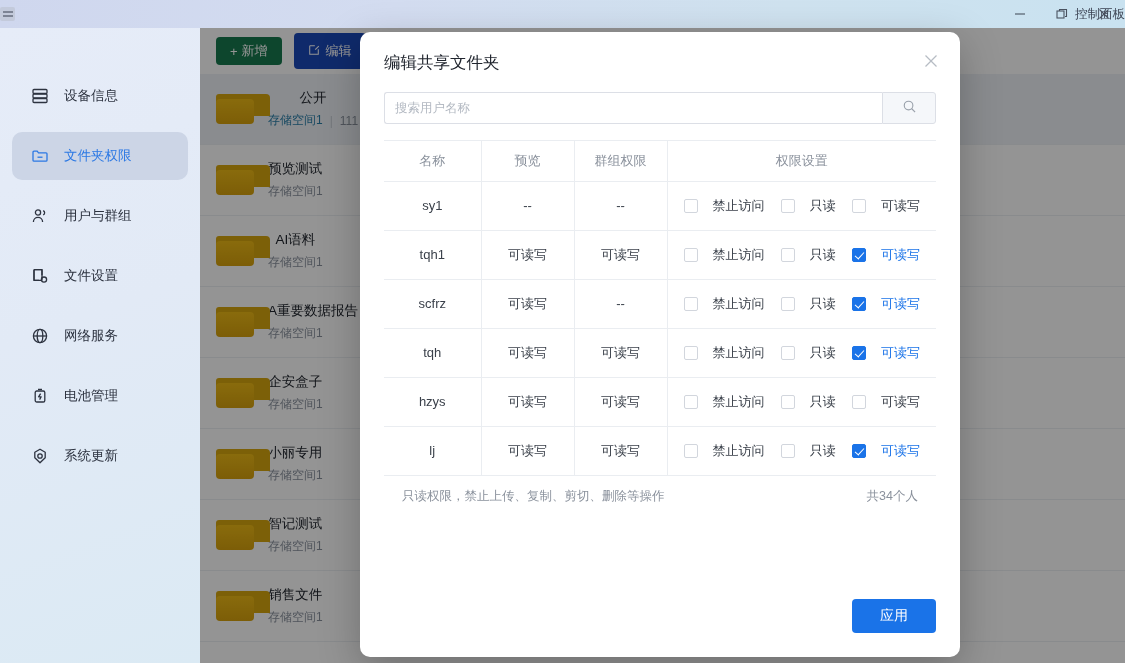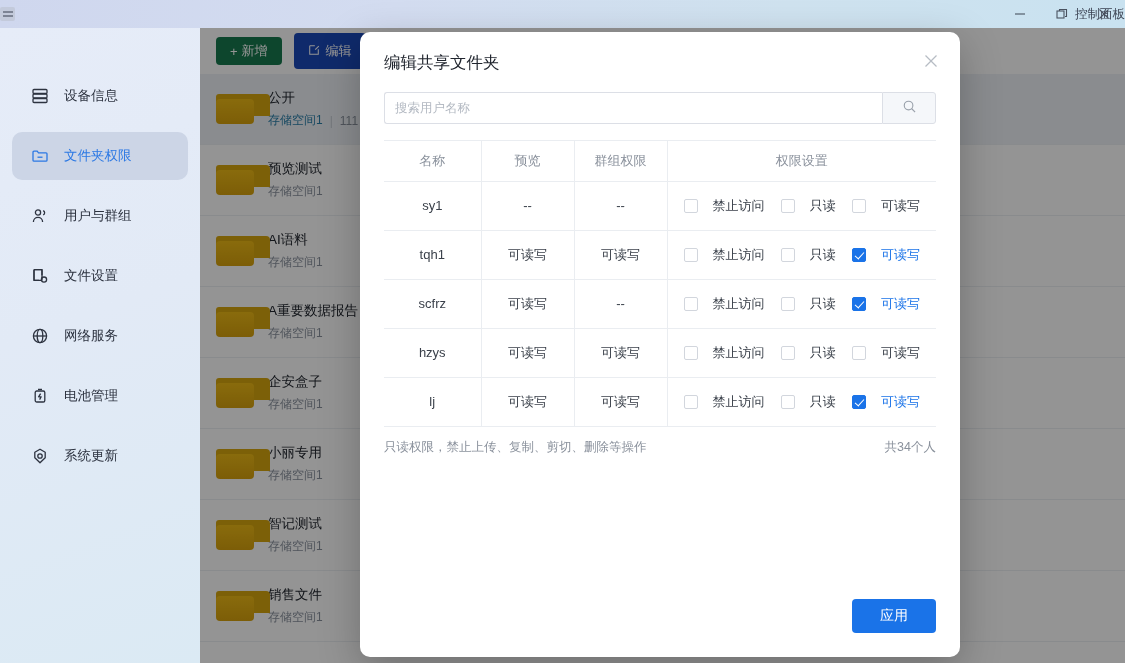--- a/index.html
+++ b/index.html
@@ -84,21 +84,21 @@
   }
   .folder-ico .tab {
     position: absolute; left: 0; top: 0; width: 16px; height: 7px;
     background: #d6a50f; border-radius: 3px 4px 0 0;
   }
   .folder-ico .body {
     position: absolute; left: 0; top: 5px; width: 38px; height: 25px;
     background: linear-gradient(180deg, #ecb916 0%, #d6a10d 100%);
     border-radius: 4px;
   }
-  .folder-meta { display: flex; flex-direction: column; gap: 5px; }
+  .folder-meta { display: flex; flex-direction: column; gap: 5px; text-align: center; }
   .folder-name { font-size: 13.5px; color: #22272f; }
   .folder-sub { font-size: 12px; color: #8a929e; display: flex; align-items: center; gap: 7px; }
   .folder-sub .sp { color: #2a7ea8; }
   .folder-sub .sep { color: #c6ccd4; }
 
   
   .scrim {
     position: absolute; top: 28px; left: 200px; width: 925px; height: 635px;
     background: rgba(0,0,0,0.42);
   }
@@ -163,21 +163,21 @@
     width: 14px; height: 14px; border: 1px solid #d2d6dd; border-radius: 2px; background: #fff;
     flex: none; position: relative;
   }
   .opt.checked .cbx { background: #1a73e8; border-color: #1a73e8; }
   .opt.checked .cbx::after {
     content: ""; position: absolute; left: 4px; top: 1px; width: 4px; height: 8px;
     border: solid #fff; border-width: 0 1.8px 1.8px 0; transform: rotate(42deg);
   }
   .opt.checked .opt-label { color: #1a73e8; }
   .tbl-foot {
-    margin: 0 24px; display: flex; align-items: flex-start; justify-content: space-between;
+    margin: 0 42px; display: flex; align-items: flex-start; justify-content: space-between;
     padding: 12px 0 0 0; font-size: 12.5px; color: #8a919c;
   }
   .dlg-actions {
     margin-top: auto; padding: 0 24px 24px 24px; display: flex; justify-content: flex-end;
   }
   .btn-apply {
     background: #1a73e8; color: #fff; border: none; border-radius: 4px;
     height: 34px; padding: 0 28px; font-size: 14px;
     font-family: "Liberation Sans", sans-serif;
   }
@@ -510,65 +510,86 @@
                 <span class="opt-label">只读</span>
               </label>
               <label class="opt checked">
                 <span class="cbx"></span>
                 <span class="opt-label">可读写</span>
               </label>
             </div>
           </td>
         </tr>
 
-
         <tr>
-          <td>hzys</td>
+          <td>tqh</td>
           <td class="link">可读写</td>
           <td class="link">可读写</td>
           <td class="perm-cell">
             <div class="perm-opts">
               <label class="opt">
                 <span class="cbx"></span>
                 <span class="opt-label">禁止访问</span>
               </label>
               <label class="opt">
                 <span class="cbx"></span>
                 <span class="opt-label">只读</span>
               </label>
-              <label class="opt">
+              <label class="opt checked">
                 <span class="cbx"></span>
                 <span class="opt-label">可读写</span>
               </label>
             </div>
           </td>
         </tr>
 
         <tr>
-          <td>lj</td>
+          <td>hzys</td>
           <td class="link">可读写</td>
           <td class="link">可读写</td>
           <td class="perm-cell">
             <div class="perm-opts">
               <label class="opt">
                 <span class="cbx"></span>
                 <span class="opt-label">禁止访问</span>
               </label>
               <label class="opt">
                 <span class="cbx"></span>
                 <span class="opt-label">只读</span>
               </label>
-              <label class="opt checked">
+              <label class="opt">
                 <span class="cbx"></span>
                 <span class="opt-label">可读写</span>
               </label>
             </div>
           </td>
         </tr>
 
+        <tr>
+          <td>lj</td>
+          <td class="link">可读写</td>
+          <td class="link">可读写</td>
+          <td class="perm-cell">
+            <div class="perm-opts">
+              <label class="opt">
+                <span class="cbx"></span>
+                <span class="opt-label">禁止访问</span>
+              </label>
+              <label class="opt">
+                <span class="cbx"></span>
+                <span class="opt-label">只读</span>
+              </label>
+              <label class="opt checked">
+                <span class="cbx"></span>
+                <span class="opt-label">可读写</span>
+              </label>
+            </div>
+          </td>
+        </tr>
+
       </tbody>
     </table>
   </div>
 
   <div class="tbl-foot">
     <span>只读权限，禁止上传、复制、剪切、删除等操作</span>
     <span>共34个人</span>
   </div>
 
   <div class="dlg-actions">

